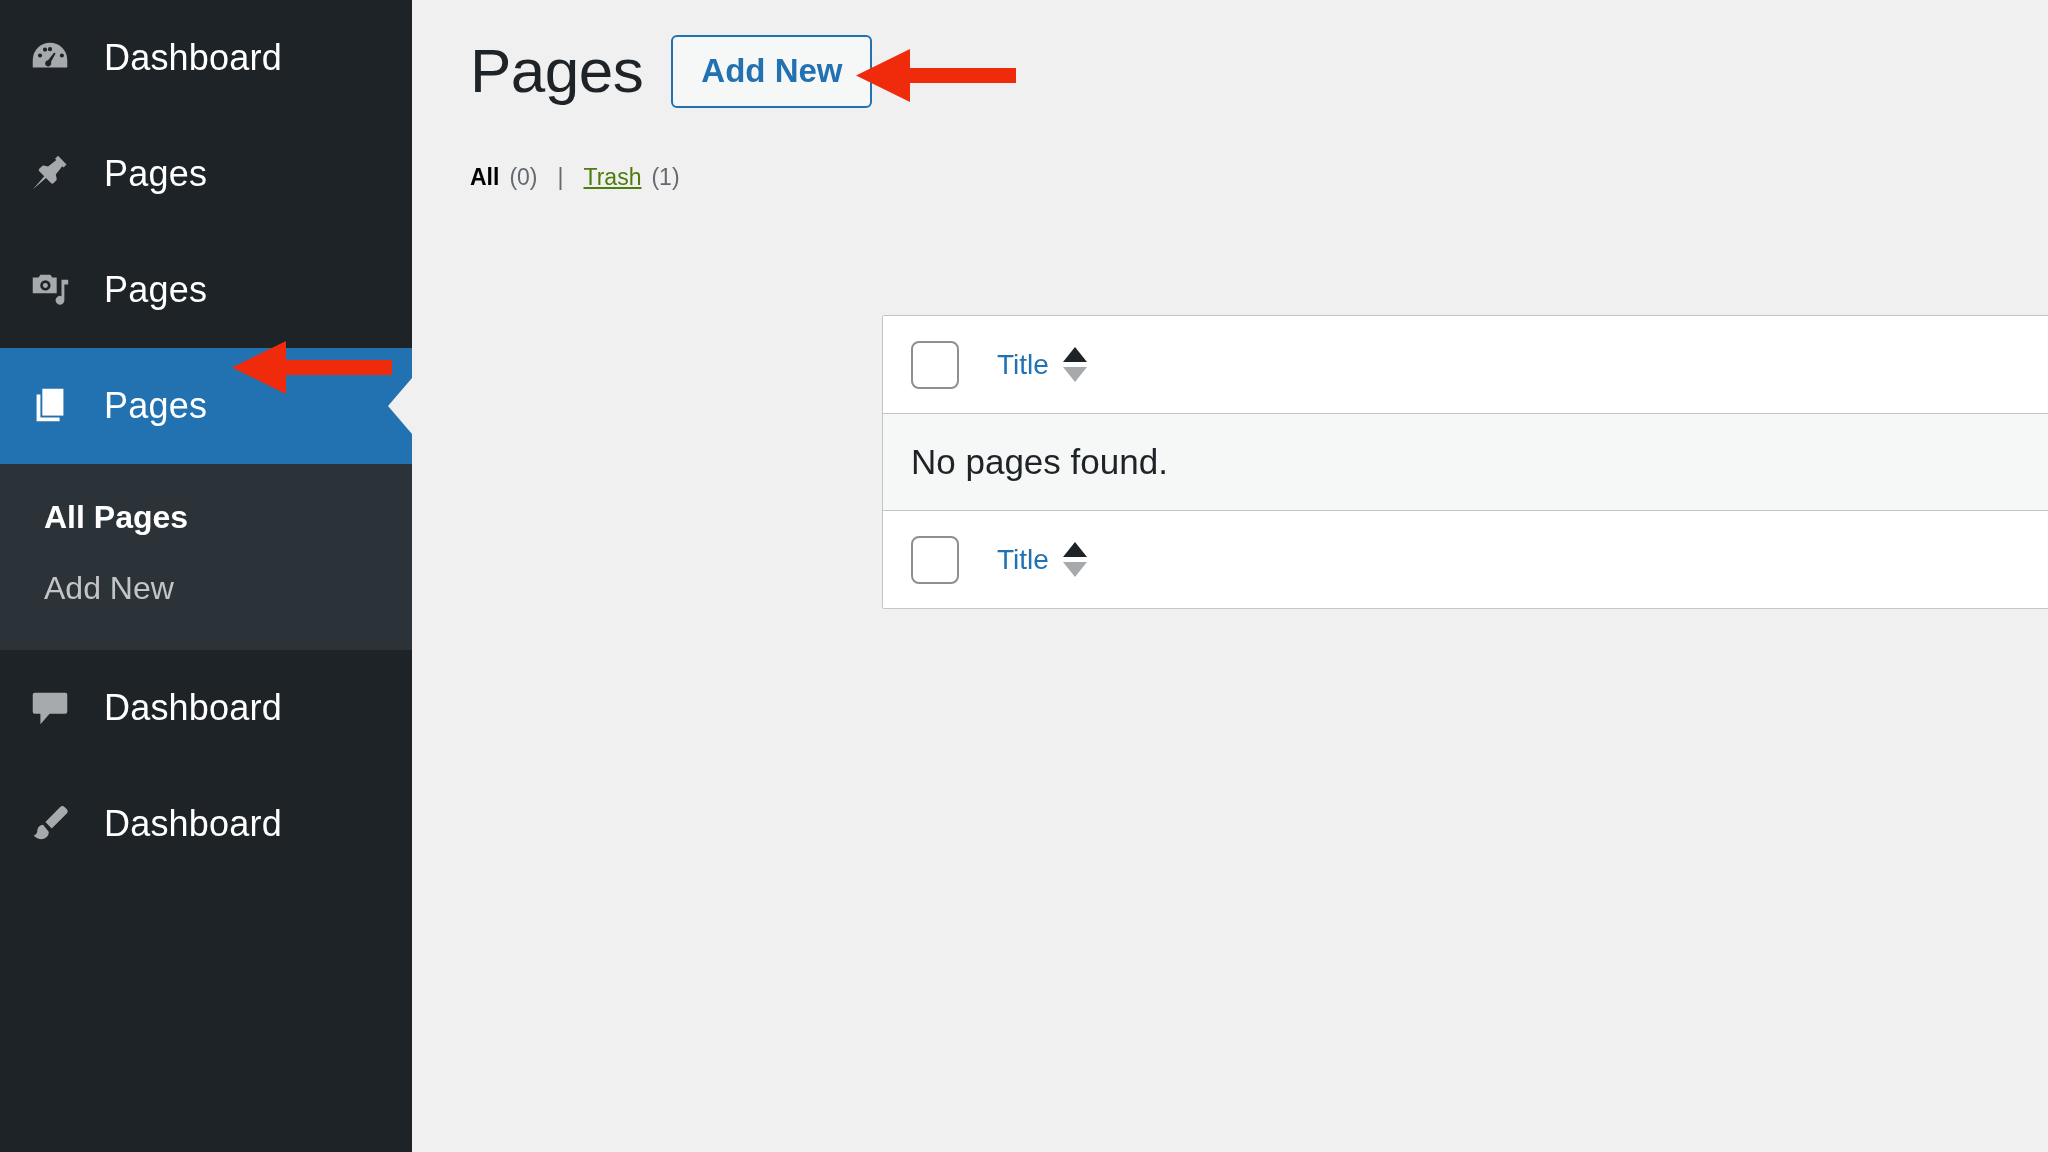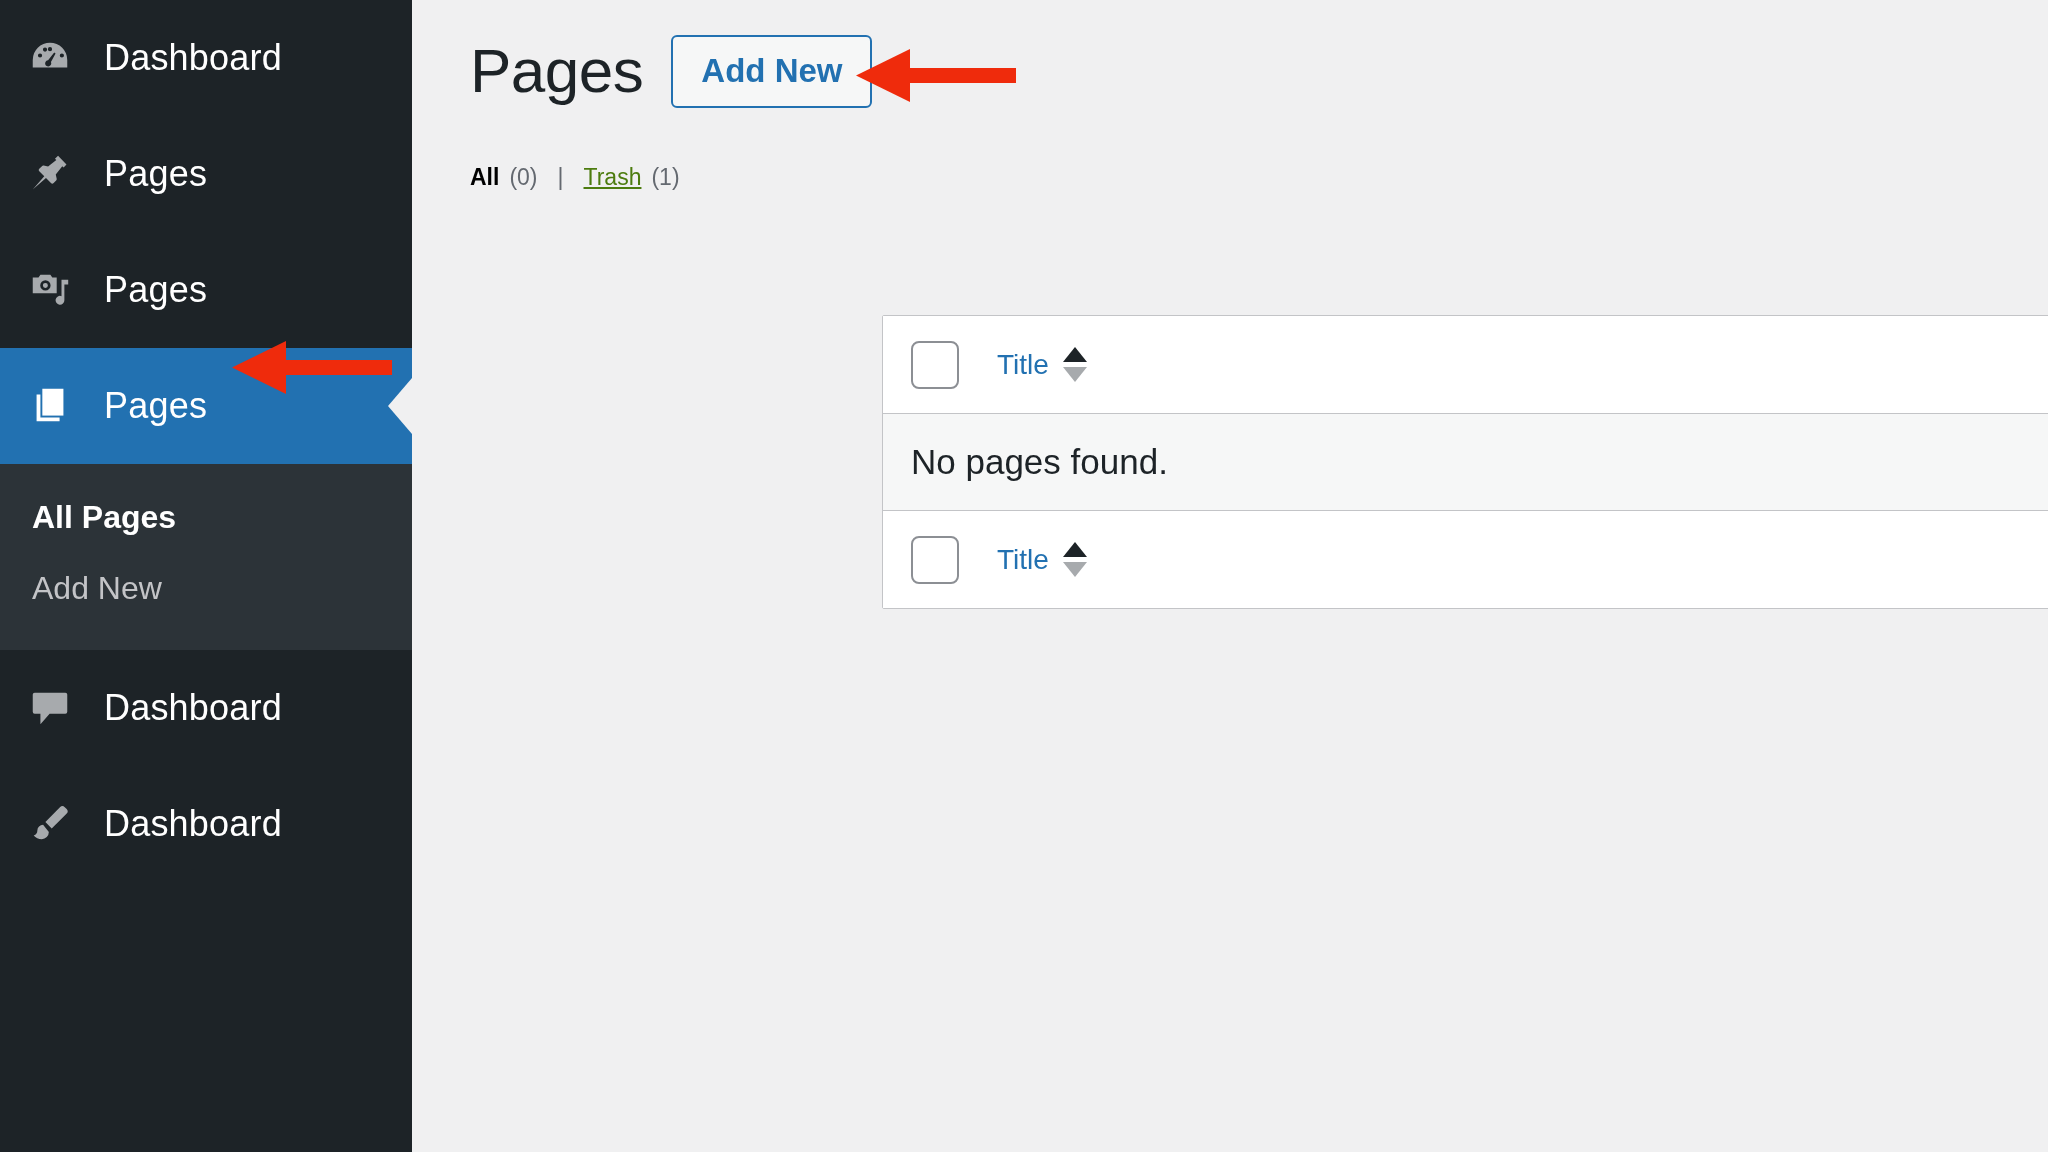--- a/index.html
+++ b/index.html
@@ -53,21 +53,21 @@
     top: 50%;
     transform: translateY(-50%);
     width: 0; height: 0;
     border-top: 28px solid transparent;
     border-bottom: 28px solid transparent;
     border-right: 24px solid #f0f0f1;
   }
 
   .submenu {
     background: #2c3338;
-    padding: 18px 0 26px 0;
+    padding: 18px 0 26px 12px;
   }
   .submenu-item {
     font-size: 32px;
     line-height: 1.1;
     padding: 18px 0 18px 32px;
     color: #c3c4c7;
     white-space: nowrap;
   }
   .submenu-item.current {
     color: #ffffff;

